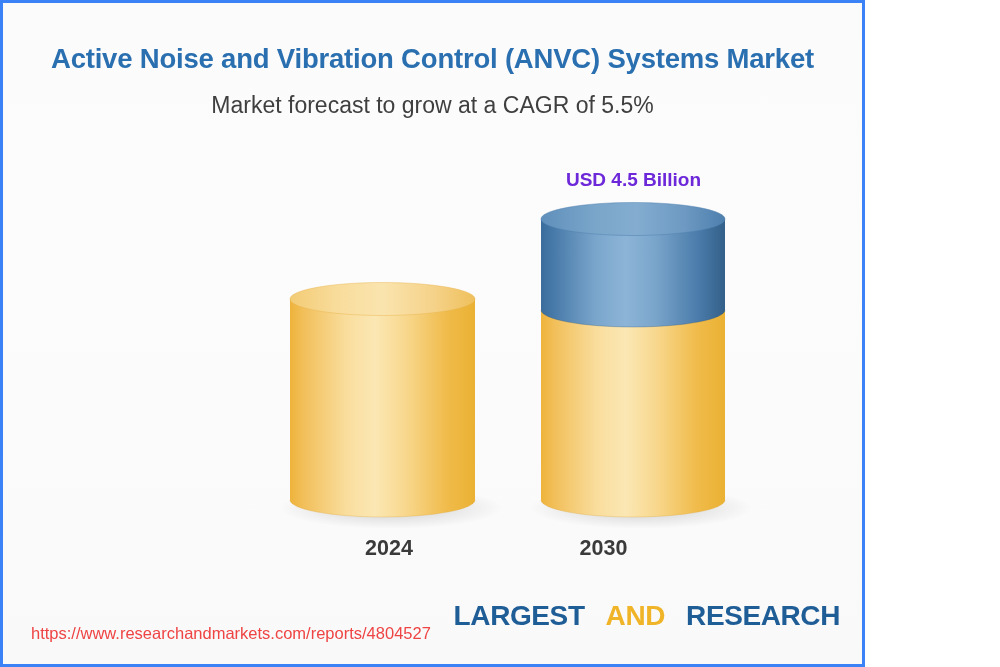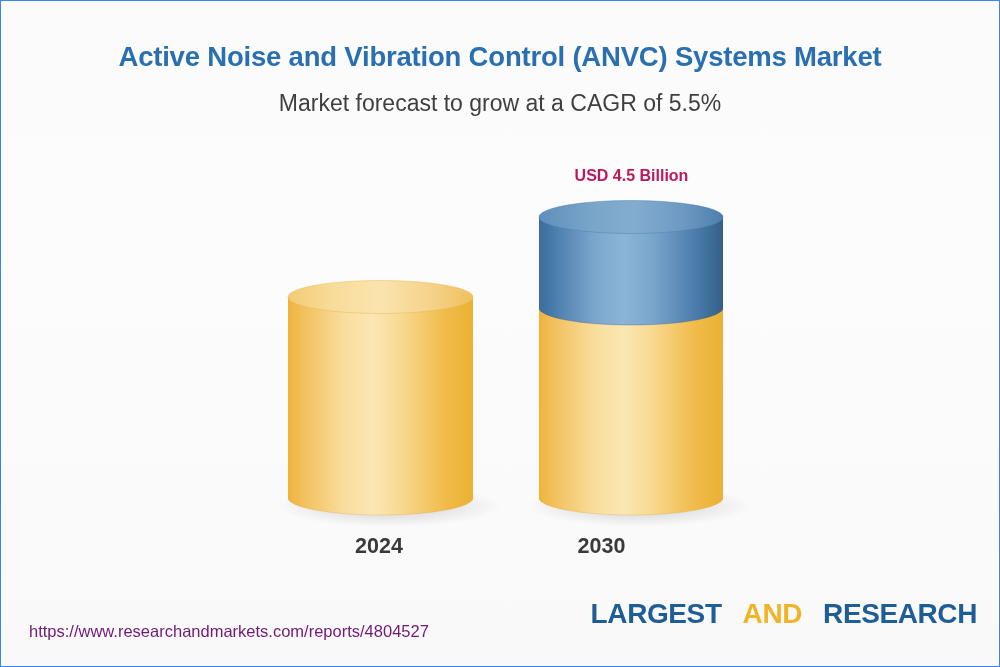--- a/index.html
+++ b/index.html
@@ -8,25 +8,25 @@
   }
   body {
     width: 1000px;
     height: 667px;
     background: #ffffff;
     font-family: "Liberation Sans", sans-serif;
     overflow: hidden;
   }
   .canvas {
     position: relative;
-    width: 1000px;
+    width: 865px;
     height: 667px;
     background: #fafafa;
     box-sizing: border-box;
-    border: 1px solid #3b82f6;
+    border: 3px solid #3b82f6;
     overflow: hidden;
   }
   .inner-bg {
     position: absolute;
     left: 1px; top: 1px;
     width: 996px; height: 663px;
     background: linear-gradient(180deg, #fbfbfb 0%, #fcfcfc 40%, #f9f9f9 100%);
   }
 
   
@@ -54,42 +54,42 @@
 
   
   .plot {
     position: absolute;
     left: 0; top: 0;
     width: 1000px; height: 667px;
   }
 
   .value-label {
     position: absolute;
-    font-size: 16px;
-    font-weight: bold;
-    color: #be185d;
+    font-size: 19px;
+    font-weight: bold;
+    color: #6d28d9;
     text-align: center;
     white-space: nowrap;
   }
   .cat-label {
     position: absolute;
     font-size: 21.5px;
     font-weight: bold;
     color: #3a3a3a;
     text-align: center;
     white-space: nowrap;
   }
 
   
   .footer-url {
     position: absolute;
     left: 28px;
     top: 621px;
     font-size: 16.5px;
-    color: #701a75;
+    color: #ef4444;
     white-space: nowrap;
   }
   .logo {
     position: absolute;
     right: 22px;
     top: 598px;
     text-align: right;
   }
   .logo-main {
     font-size: 28px;
@@ -189,21 +189,21 @@
       <path d="M538,307 A92,17 0 0 0 722,307" fill="none" stroke="#2f567c" stroke-width="0.9" stroke-opacity="0.35"></path>
 
       <ellipse cx="630" cy="216" rx="92" ry="16.5" fill="url(#gradBlueTop)"></ellipse>
       <ellipse cx="630" cy="216" rx="92" ry="16.5" fill="none" stroke="#4e7fad" stroke-width="0.8" stroke-opacity="0.6"></ellipse>
     </g>
   </svg>
 
 
   <div class="value-label" style="left:538px; top:166px; width:185px;">USD 4.5 Billion</div>
 
-  <div class="cat-label" style="left:285px; top:533px; width:186px;">2024</div>
+  <div class="cat-label" style="left:293px; top:533px; width:186px;">2024</div>
 
   <div class="cat-label" style="left:508px; top:533px; width:185px;">2030</div>
 
   <div class="footer-url">https://www.researchandmarkets.com/reports/4804527</div>
 
   <div class="logo">
     <div class="logo-main"><span>LARGEST</span><span class="logo-and" style="padding:0 21px;">AND</span><span>RESEARCH</span></div>
   </div>
 </div>
 

